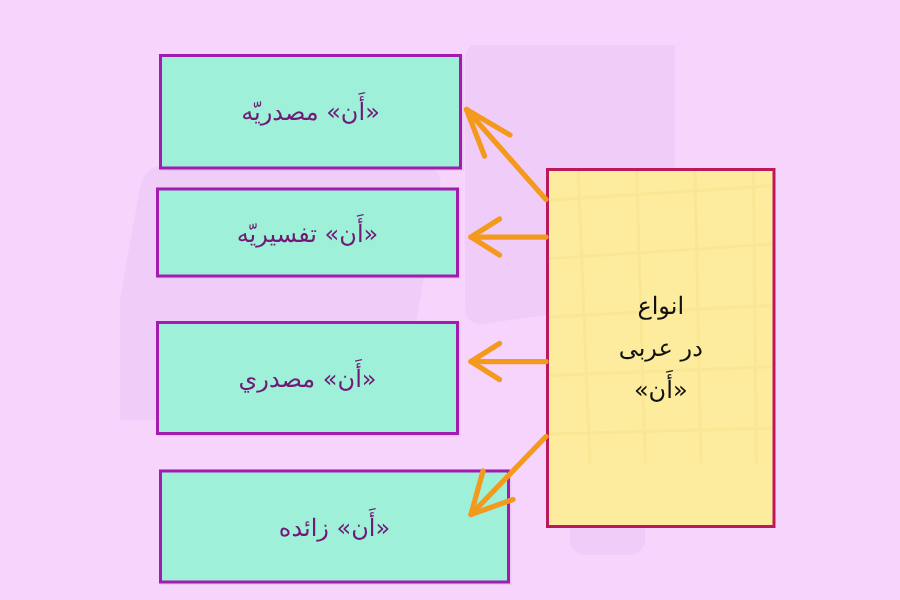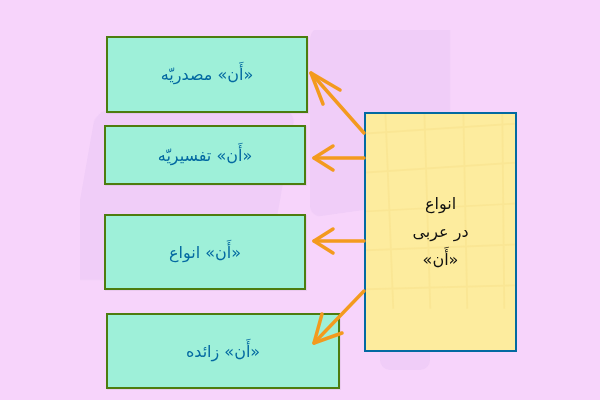--- a/index.html
+++ b/index.html
@@ -9,33 +9,33 @@
       position: relative;
       font-family: "DejaVu Sans", sans-serif;
     }
     .watermark {
       position: absolute; left: 80px; top: 30px; width: 460px; height: 360px;
       pointer-events: none;
     }
     .box {
       position: absolute;
       background: #9ef0d9;
-      border: 2px solid #4d7c0f;
+      border: 2px solid #a21caf;
       box-sizing: border-box;
       display: flex; align-items: center; justify-content: center;
       direction: rtl;
-      font-size: 16px; color: #0369a1;
+      font-size: 16px; color: #701a75;
       box-shadow: 1px 1px 0 rgba(0,0,0,0.05);
     }
     .box span { display: inline-block; }
     .center {
       position: absolute;
       left: 364px; top: 112px; width: 153px; height: 240px;
       background: #fdec9e;
-      border: 2px solid #0369a1;
+      border: 2px solid #be185d;
       box-sizing: border-box;
       display: flex; flex-direction: column; align-items: center; justify-content: center;
       direction: rtl;
       font-size: 16px; color: #111; line-height: 28px;
       overflow: hidden;
     }
     .center .grid {
       position: absolute; inset: 0; opacity: 0.35;
     }
     .center span { position: relative; }
@@ -55,21 +55,21 @@
 
 <div class="box" style="left:106px;top:36px;width:202px;height:77px;">
   <span>«أَن» مصدريّه</span>
 </div>
 
 <div class="box" style="left:104px;top:125px;width:202px;height:60px;">
   <span>«أَن» تفسيريّه</span>
 </div>
 
 <div class="box" style="left:104px;top:214px;width:202px;height:76px;">
-  <span>«أَن» انواع</span>
+  <span>«أَن» مصدري</span>
 </div>
 
 <div class="box" style="left:106px;top:313px;width:234px;height:76px;">
   <span>«أَن» زائده</span>
 </div>
 
 <div class="center">
   <svg class="grid" viewBox="0 0 153 240" preserveAspectRatio="none">
     <g stroke="#f5dd83" stroke-width="2" fill="none">
       <path d="M0 20 L153 10 M0 60 L153 50 M0 100 L153 92 M0 140 L153 134 M0 180 L153 176"></path>

